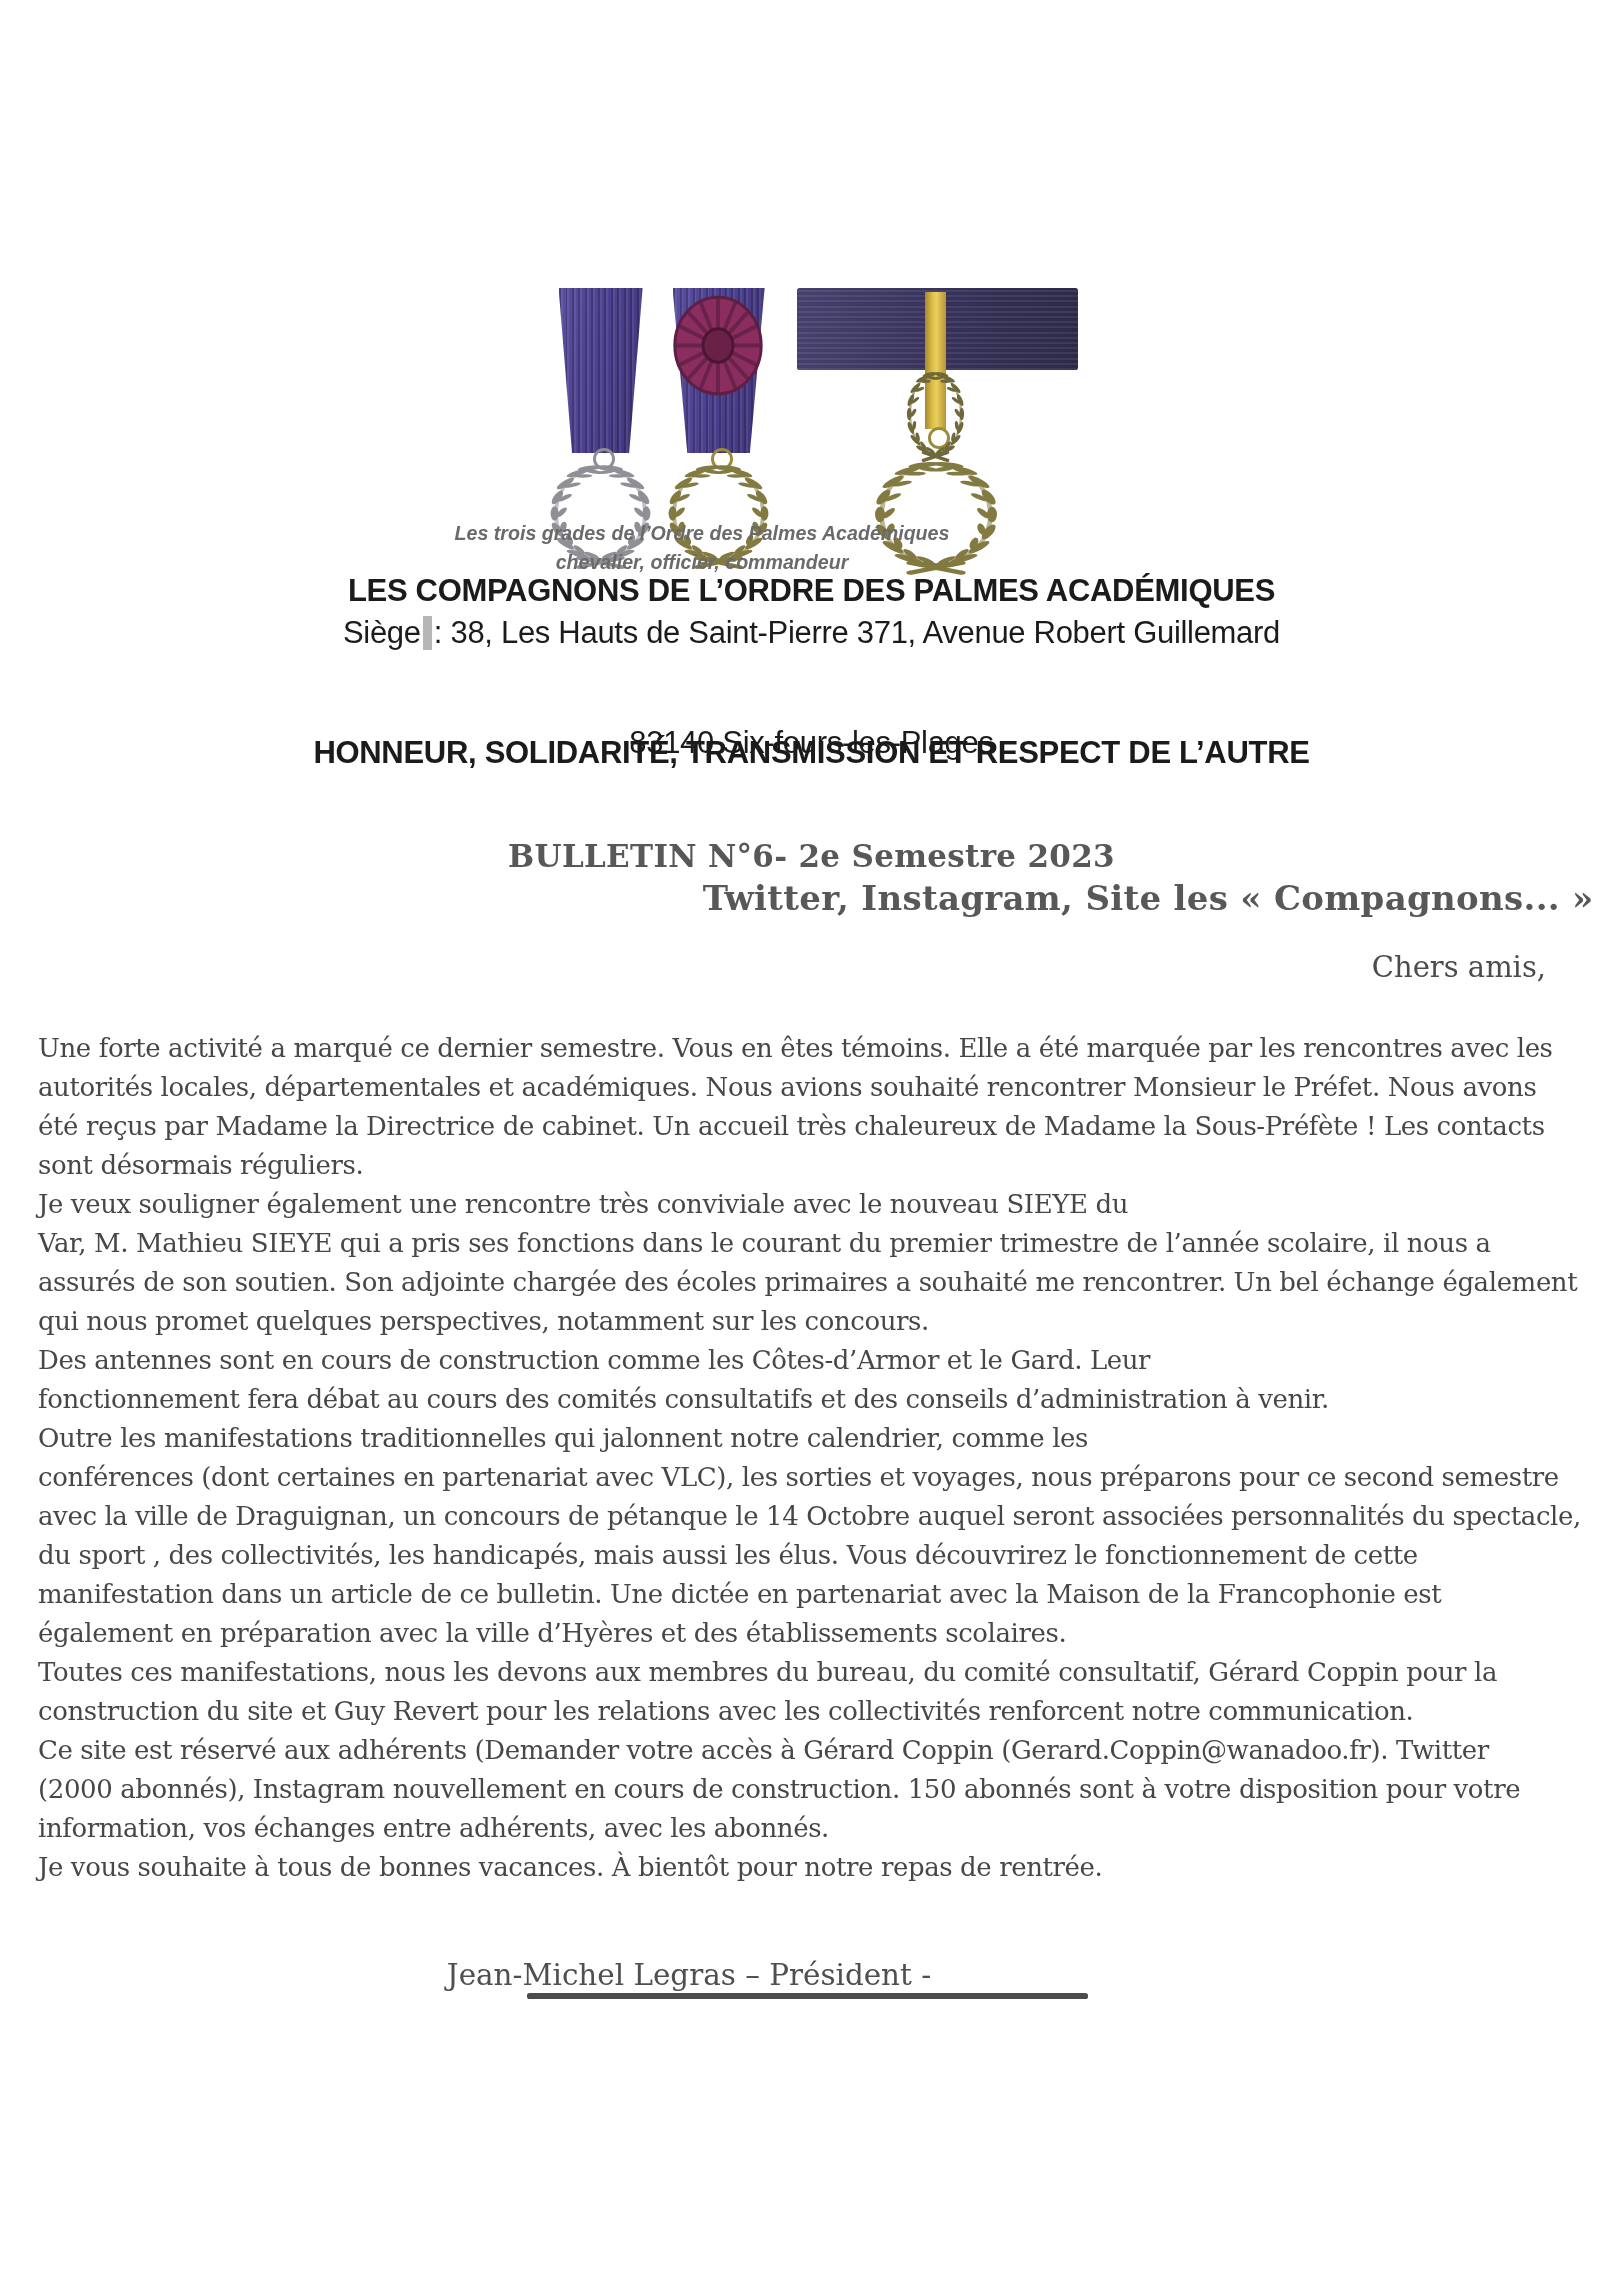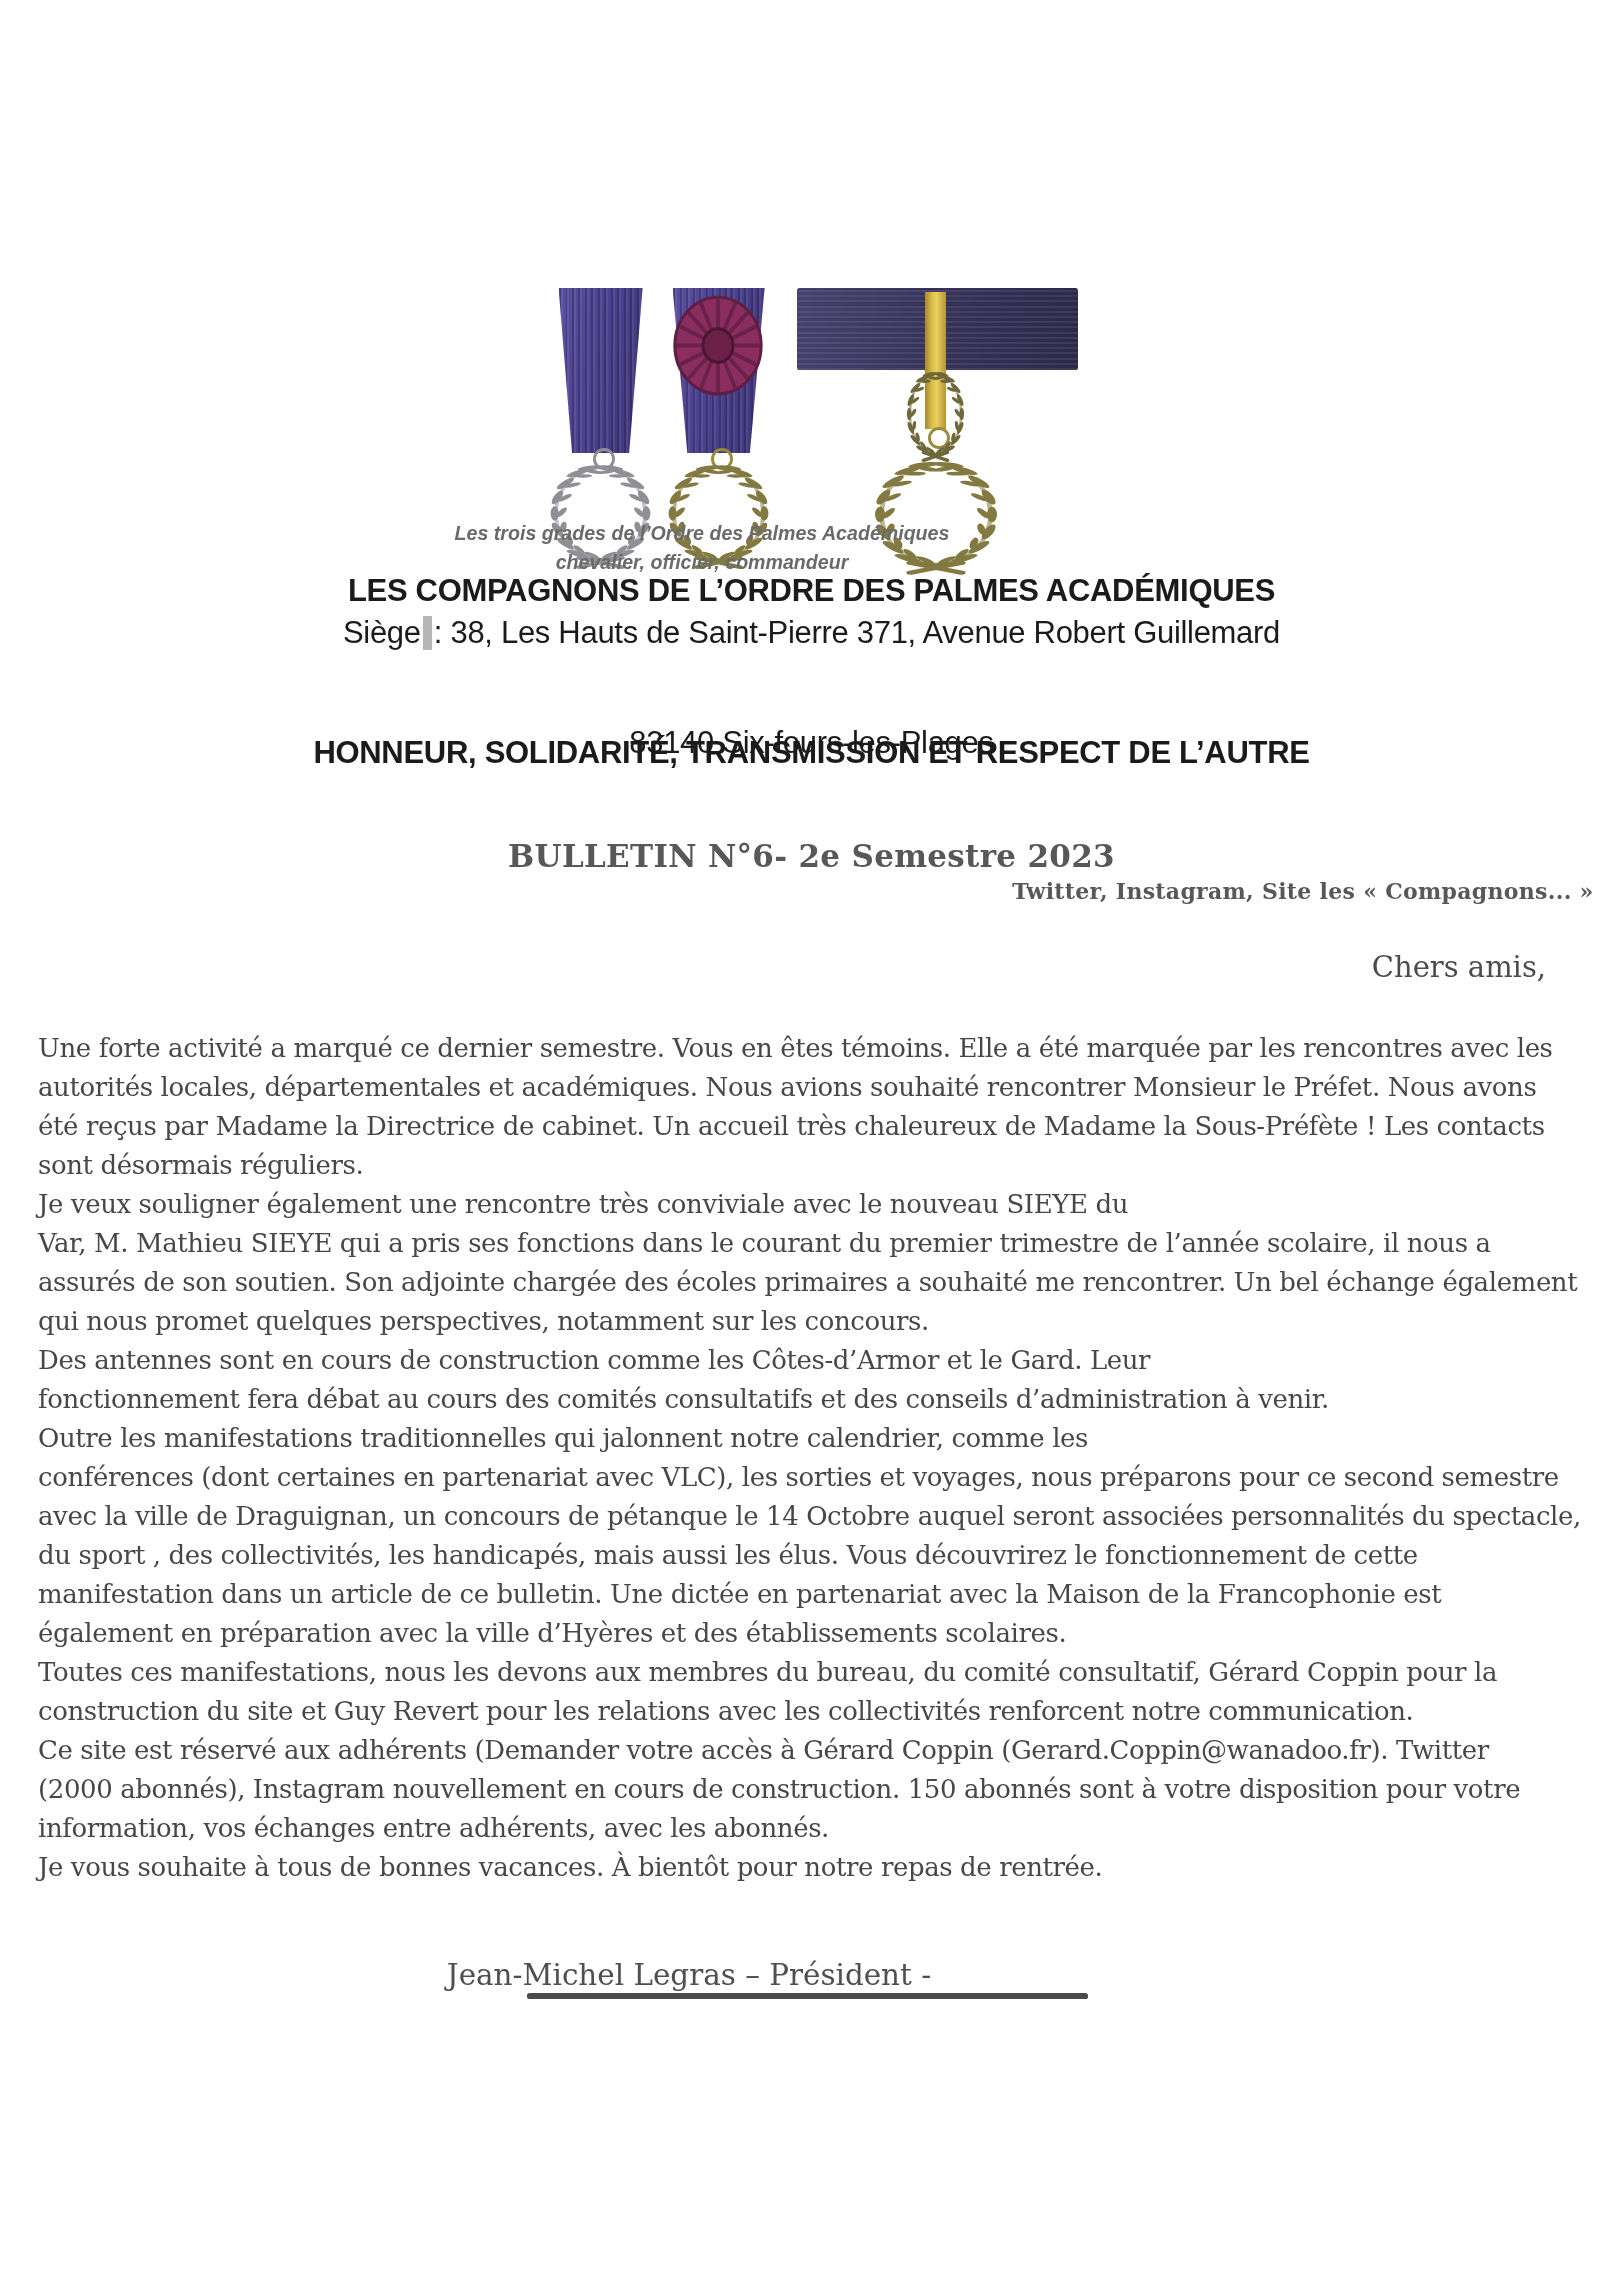--- a/index.html
+++ b/index.html
@@ -71,21 +71,21 @@
     display:inline-block;width:8.5px;height:34px;background:#b6b6b6;
     vertical-align:-6.5px;margin:0 2px 0 2.6px;
   }
   
   .bulletin-title{
     position:absolute;left:0;width:1623px;top:838px;text-align:center;
     font-weight:bold;font-size:31px;color:#585858;letter-spacing:0.3px;
   }
   .bulletin-subtitle{
     position:absolute;right:29.4px;top:878px;text-align:right;
-    font-weight:bold;font-size:22px;color:#585858;letter-spacing:0.3px;
+    font-weight:bold;font-size:34px;color:#585858;letter-spacing:0.3px;
   }
   
   .salutation{
     position:absolute;left:0;width:1546px;top:950px;text-align:right;
     font-size:29px;color:#4c4c4c;
   }
   .body-block{position:absolute;left:38px;top:1029px;width:1548px;}
   .body-line{
     white-space:nowrap;
     font-size:26px;line-height:39px;color:#474747;letter-spacing:-0.4px;

